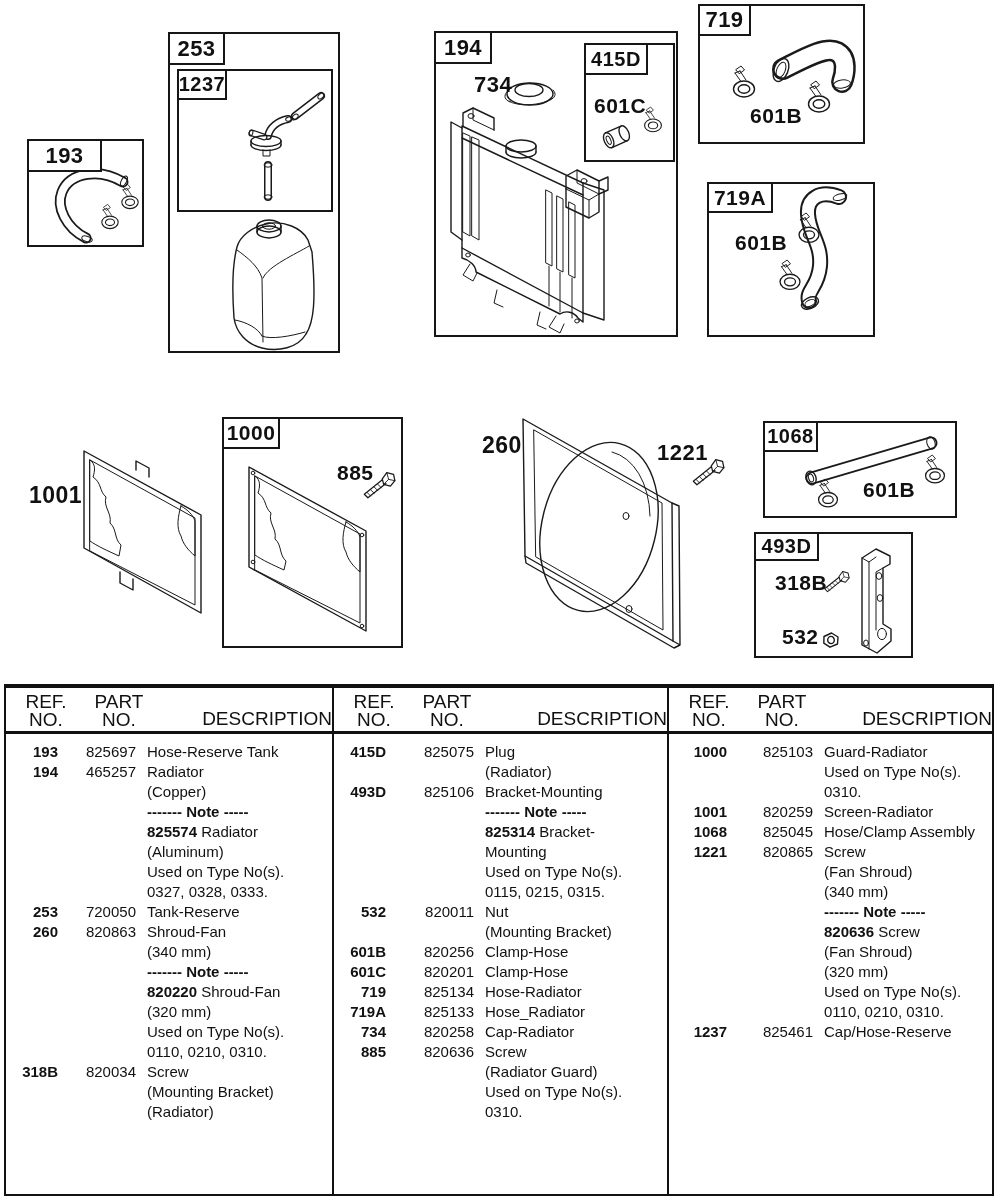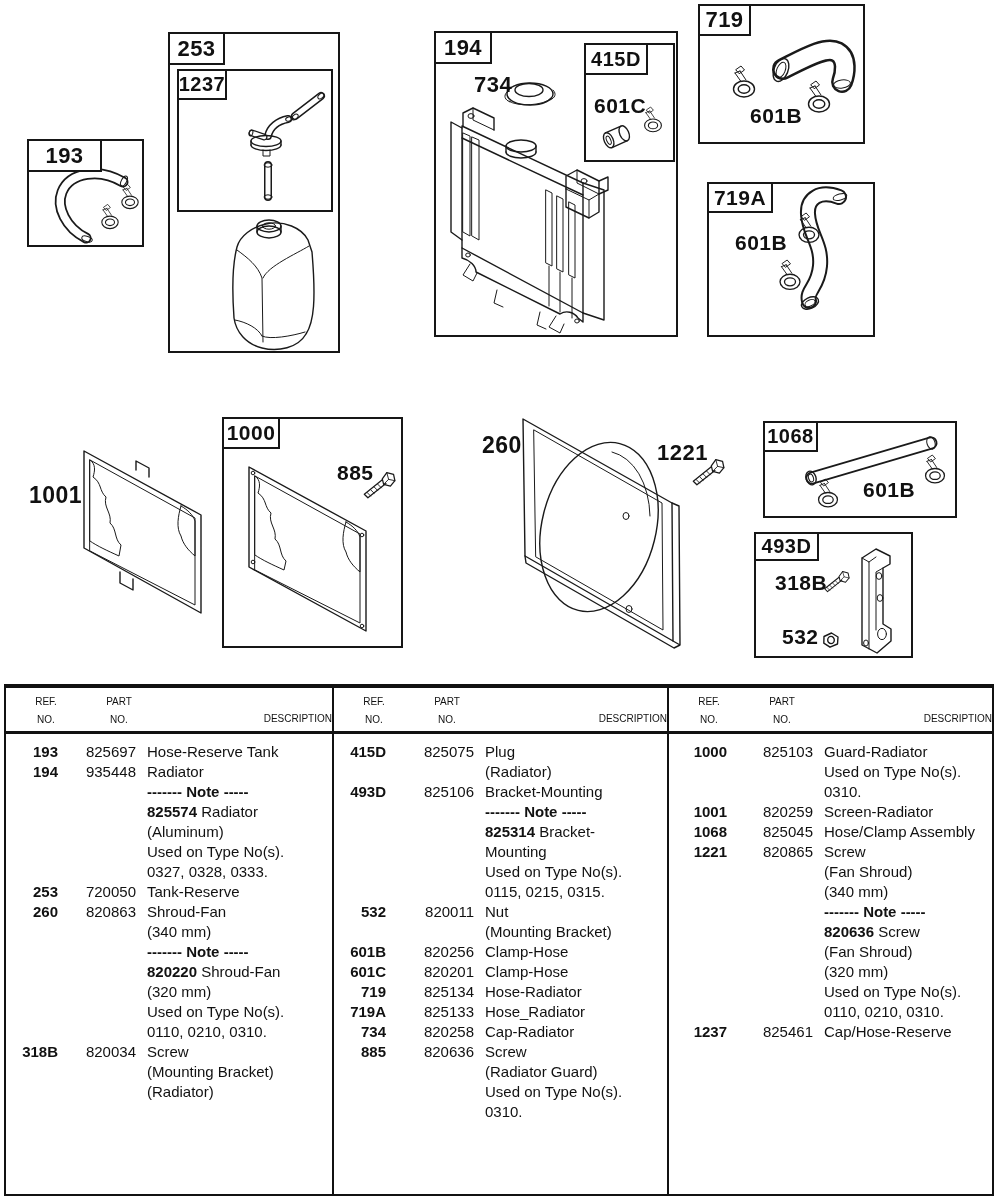--- a/index.html
+++ b/index.html
@@ -22,21 +22,21 @@
     position:absolute;left:4px;top:684px;width:990px;height:512px;
     border:2px solid #111;border-top:4px solid #111;box-sizing:border-box;
     display:flex;z-index:5;background:#fff;
   }
   .tcol{box-sizing:border-box;border-right:2px solid #111;display:flex;flex-direction:column;}
   .tcol.c1{width:328px;}
   .tcol.c2{width:335px;}
   .tcol.c3{flex:1;border-right:none;}
   .thead{
     height:46px;box-sizing:border-box;border-bottom:3px solid #111;
-    display:flex;align-items:flex-start;padding-top:5px;font-size:10px;line-height:18px;
+    display:flex;align-items:flex-start;padding-top:5px;font-size:19px;line-height:18px;
   }
   .h-ref{margin-left:12px;width:56px;text-align:center;}
   .h-part{margin-left:10px;width:70px;text-align:center;}
   .h-desc{flex:1;text-align:right;align-self:flex-end;padding-bottom:3px;}
   .tbody{padding-top:8px;font-size:15px;}
   .trow{display:flex;height:20px;line-height:20px;white-space:nowrap;}
   .tref{width:52px;flex:none;text-align:right;font-weight:700;}
   .tpart{width:78px;flex:none;text-align:right;font-weight:400;}
   .c2 .tpart{width:88px;}
   .c3 .tref{width:58px;}
@@ -311,22 +311,27 @@
         <div class="h-desc">DESCRIPTION</div>
       </div>
       <div class="tbody">
           <div class="trow">
             <span class="tref">193</span>
             <span class="tpart">825697</span>
             <span class="tdesc"><span>Hose-Reserve Tank</span></span>
           </div>
           <div class="trow">
             <span class="tref">194</span>
-            <span class="tpart">935448</span>
+            <span class="tpart">465257</span>
             <span class="tdesc"><span>Radiator</span></span>
+          </div>
+          <div class="trow">
+            <span class="tref"></span>
+            <span class="tpart"></span>
+            <span class="tdesc"><span>(Copper)</span></span>
           </div>
           <div class="trow">
             <span class="tref"></span>
             <span class="tpart"></span>
             <span class="tdesc"><span class="b">------- Note -----</span></span>
           </div>
           <div class="trow">
             <span class="tref"></span>
             <span class="tpart"></span>
             <span class="tdesc"><span class="b">825574</span><span> Radiator</span></span>

